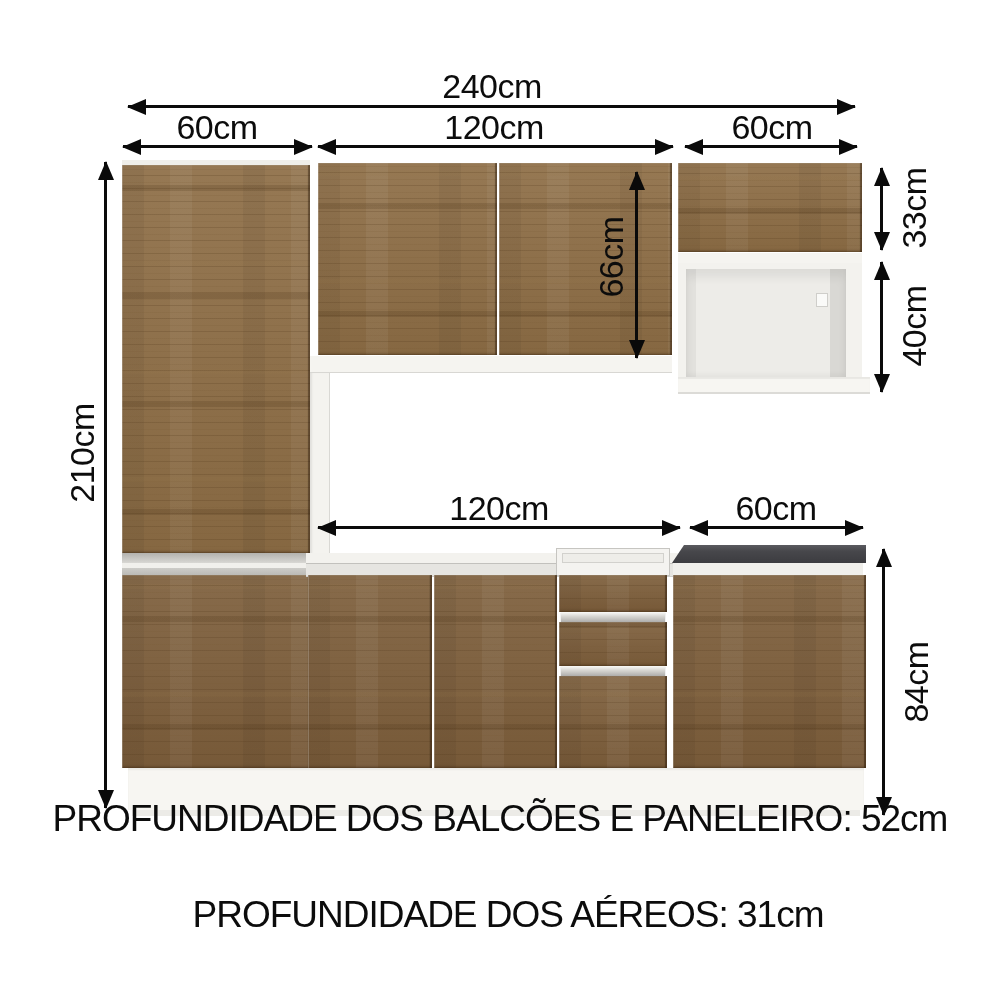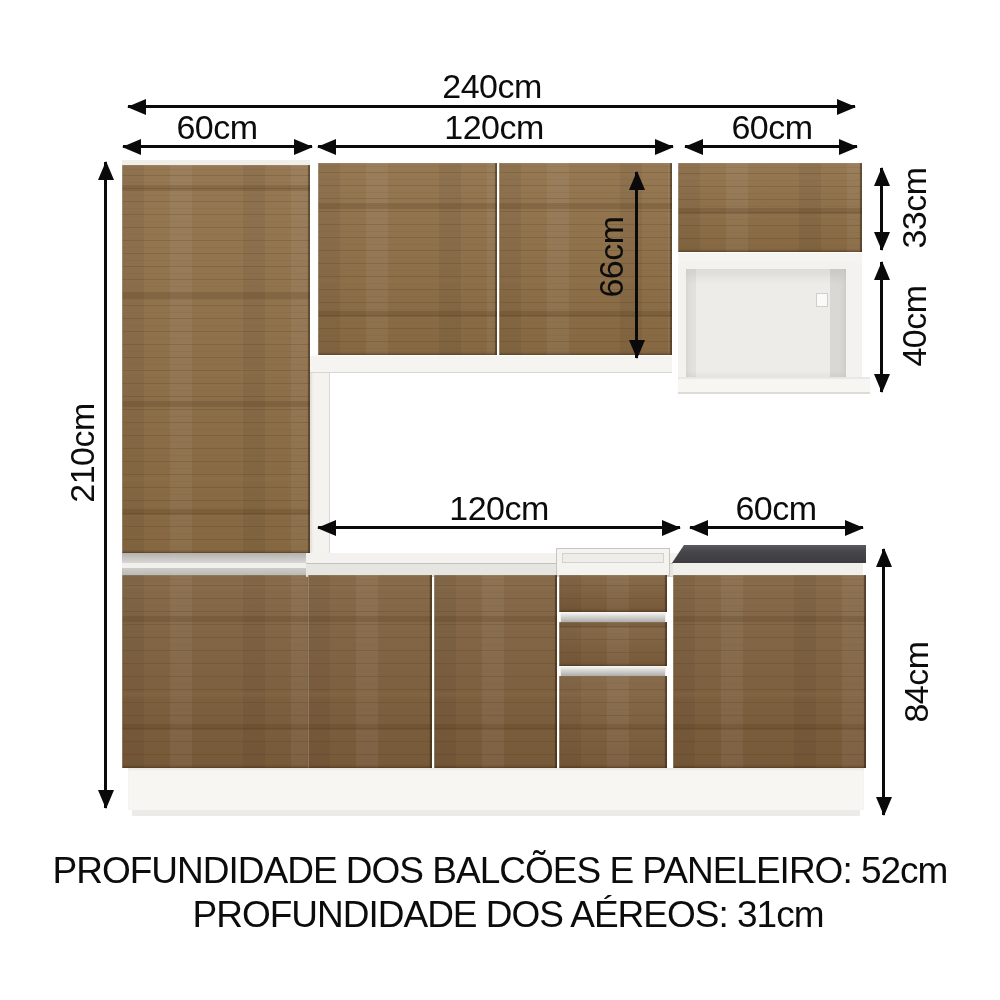--- a/index.html
+++ b/index.html
@@ -143,16 +143,16 @@
   <div class="dlabel" style="left:494px;top:127px;">120cm</div>
   <div class="dlabel" style="left:772px;top:127px;">60cm</div>
   <div class="dlabel vert" style="left:82px;top:453px;">210cm</div>
   <div class="dlabel vert" style="left:611px;top:257px;">66cm</div>
   <div class="dlabel vert" style="left:914px;top:208px;">33cm</div>
   <div class="dlabel vert" style="left:914px;top:326px;">40cm</div>
   <div class="dlabel" style="left:499px;top:508px;">120cm</div>
   <div class="dlabel" style="left:776px;top:508px;">60cm</div>
   <div class="dlabel vert" style="left:916px;top:682px;">84cm</div>
 
-  <div class="note" style="top:852px;">PROFUNDIDADE DOS BALCÕES E PANELEIRO: 52cm</div>
+  <div class="note" style="top:800px;">PROFUNDIDADE DOS BALCÕES E PANELEIRO: 52cm</div>
   <div class="note" style="top:896px;padding-left:8px;">PROFUNDIDADE DOS AÉREOS: 31cm</div>
 
 </div>
 
 </body></html>

